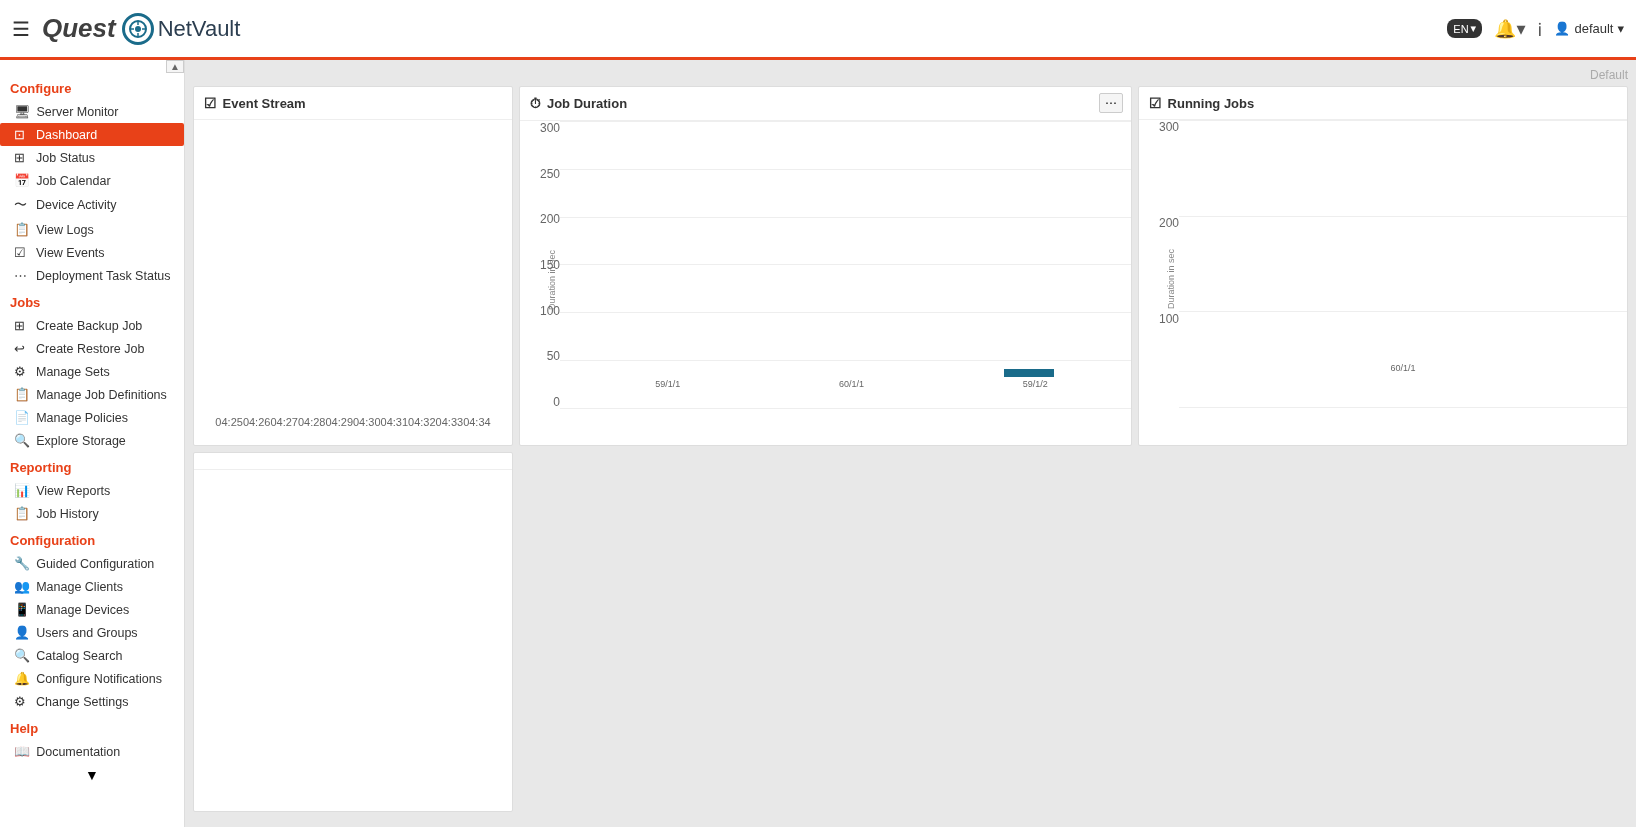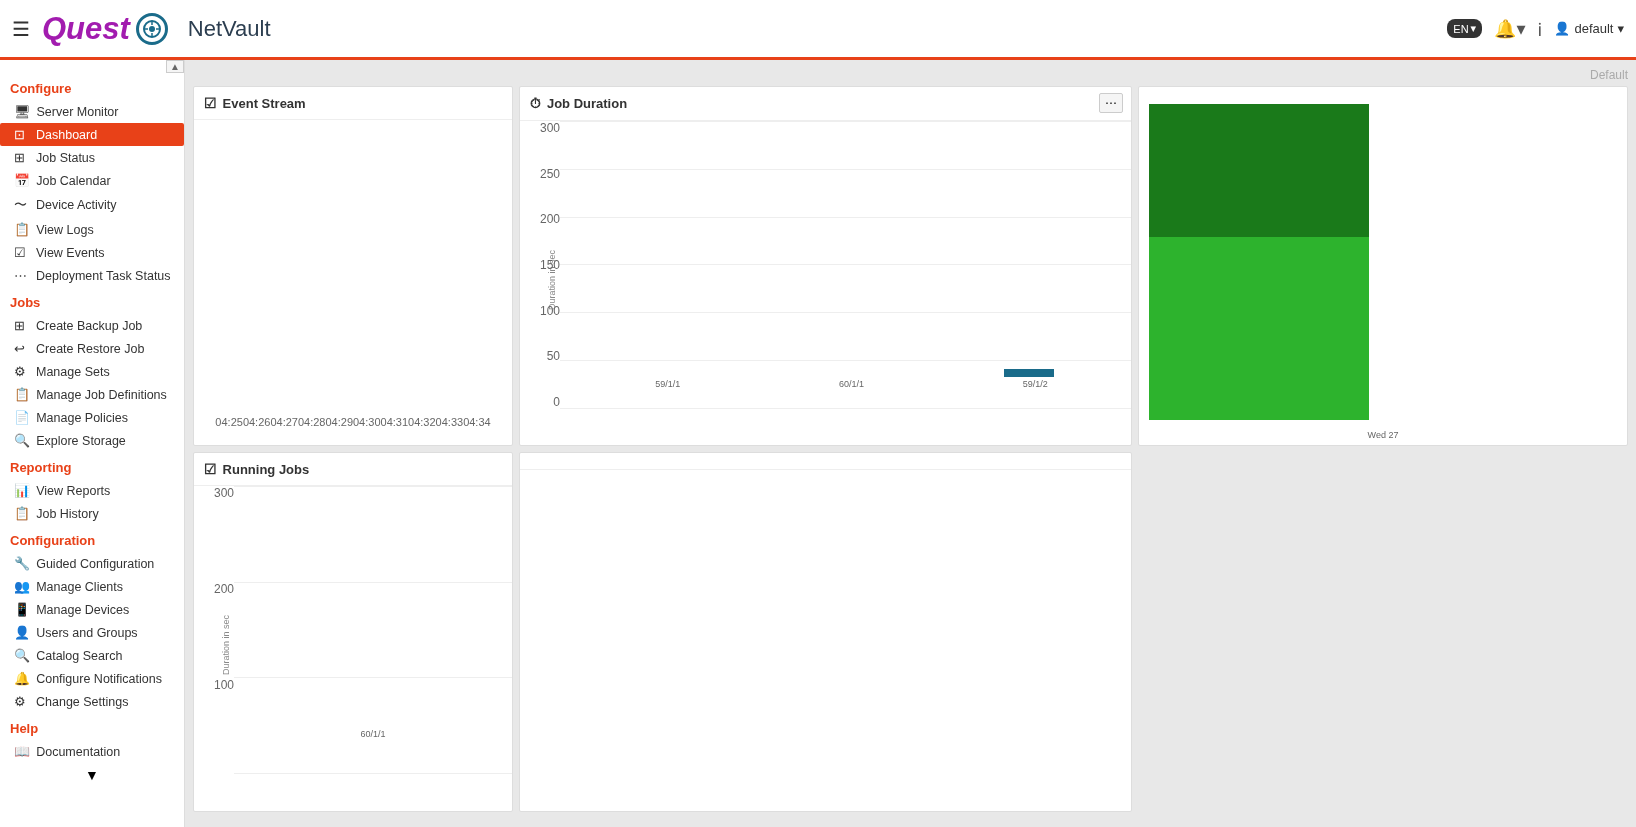--- a/index.html
+++ b/index.html
@@ -12,22 +12,22 @@
       border-bottom: 3px solid #e84118;
       display: flex;
       align-items: center;
       padding: 0 12px;
       position: fixed;
       top: 0; left: 0; right: 0;
       z-index: 100;
     }
     .header-menu-icon { font-size: 20px; cursor: pointer; color: #333; margin-right: 12px; }
     .header-logo { display: flex; align-items: center; gap: 6px; }
-    .quest-logo { color: #a21caf; font-size: 31px; font-weight: bold; font-style: italic; }
-    .netvault-logo { display: flex; align-items: center; gap: 20px; font-size: 22px; color: #2c3e50; font-weight: normal; }
+    .quest-logo { color: #404040; font-size: 26px; font-weight: bold; font-style: italic; }
+    .netvault-logo { display: flex; align-items: center; gap: 4px; font-size: 22px; color: #2c3e50; font-weight: normal; }
     .nv-icon { width: 32px; height: 32px; border-radius: 50%; border: 3px solid #1a6b8a; display: flex; align-items: center; justify-content: center; }
     .nv-icon svg { width: 20px; height: 20px; }
     .header-right { margin-left: auto; display: flex; align-items: center; gap: 12px; }
     .lang-btn { background: #333; color: #fff; padding: 3px 6px; font-size: 11px; border-radius: 8px; cursor: pointer; display: flex; align-items: center; gap: 2px; }
     .header-icon { font-size: 18px; color: #555; cursor: pointer; }
     .user-btn { display: flex; align-items: center; gap: 4px; cursor: pointer; color: #333; font-size: 13px; }
 
     
     .layout { display: flex; margin-top: 60px; height: calc(100vh - 60px); }
 
@@ -359,32 +359,20 @@
             </div>
 
             <div class="bar-group">
               <div class="bar" style="height: 8px; background: #1a6b8a; width:50px;"></div>
               <span class="bar-label">59/1/2</span>
             </div>
           </div>
         </div>
       </div>
 
-      <div class="panel">
-        <div style="height:100%; position:relative; overflow:hidden;">
-
-          <div style="position:absolute; bottom:25px; left:0; right:0; top:0; display:flex; flex-direction:column; justify-content:flex-end;">
-
-            <div style="background:#1a7a1a; height:40%; width:220px; margin-left:10px;"></div>
-
-            <div style="background:#2db32d; height:55%; width:220px; margin-left:10px;"></div>
-          </div>
-          <div style="position:absolute; bottom:5px; left:0; right:0; text-align:center; font-size:9px; color:#666;">Wed 27</div>
-        </div>
-      </div>
 
       <div class="panel">
         <div class="panel-header">
           <span class="panel-header-icon">☑</span>
           <span>Running Jobs</span>
         </div>
         <div class="running-jobs-chart">
           <span class="y-axis-label">Duration in sec</span>
           <div class="chart-y-axis">
             <span>300</span>

